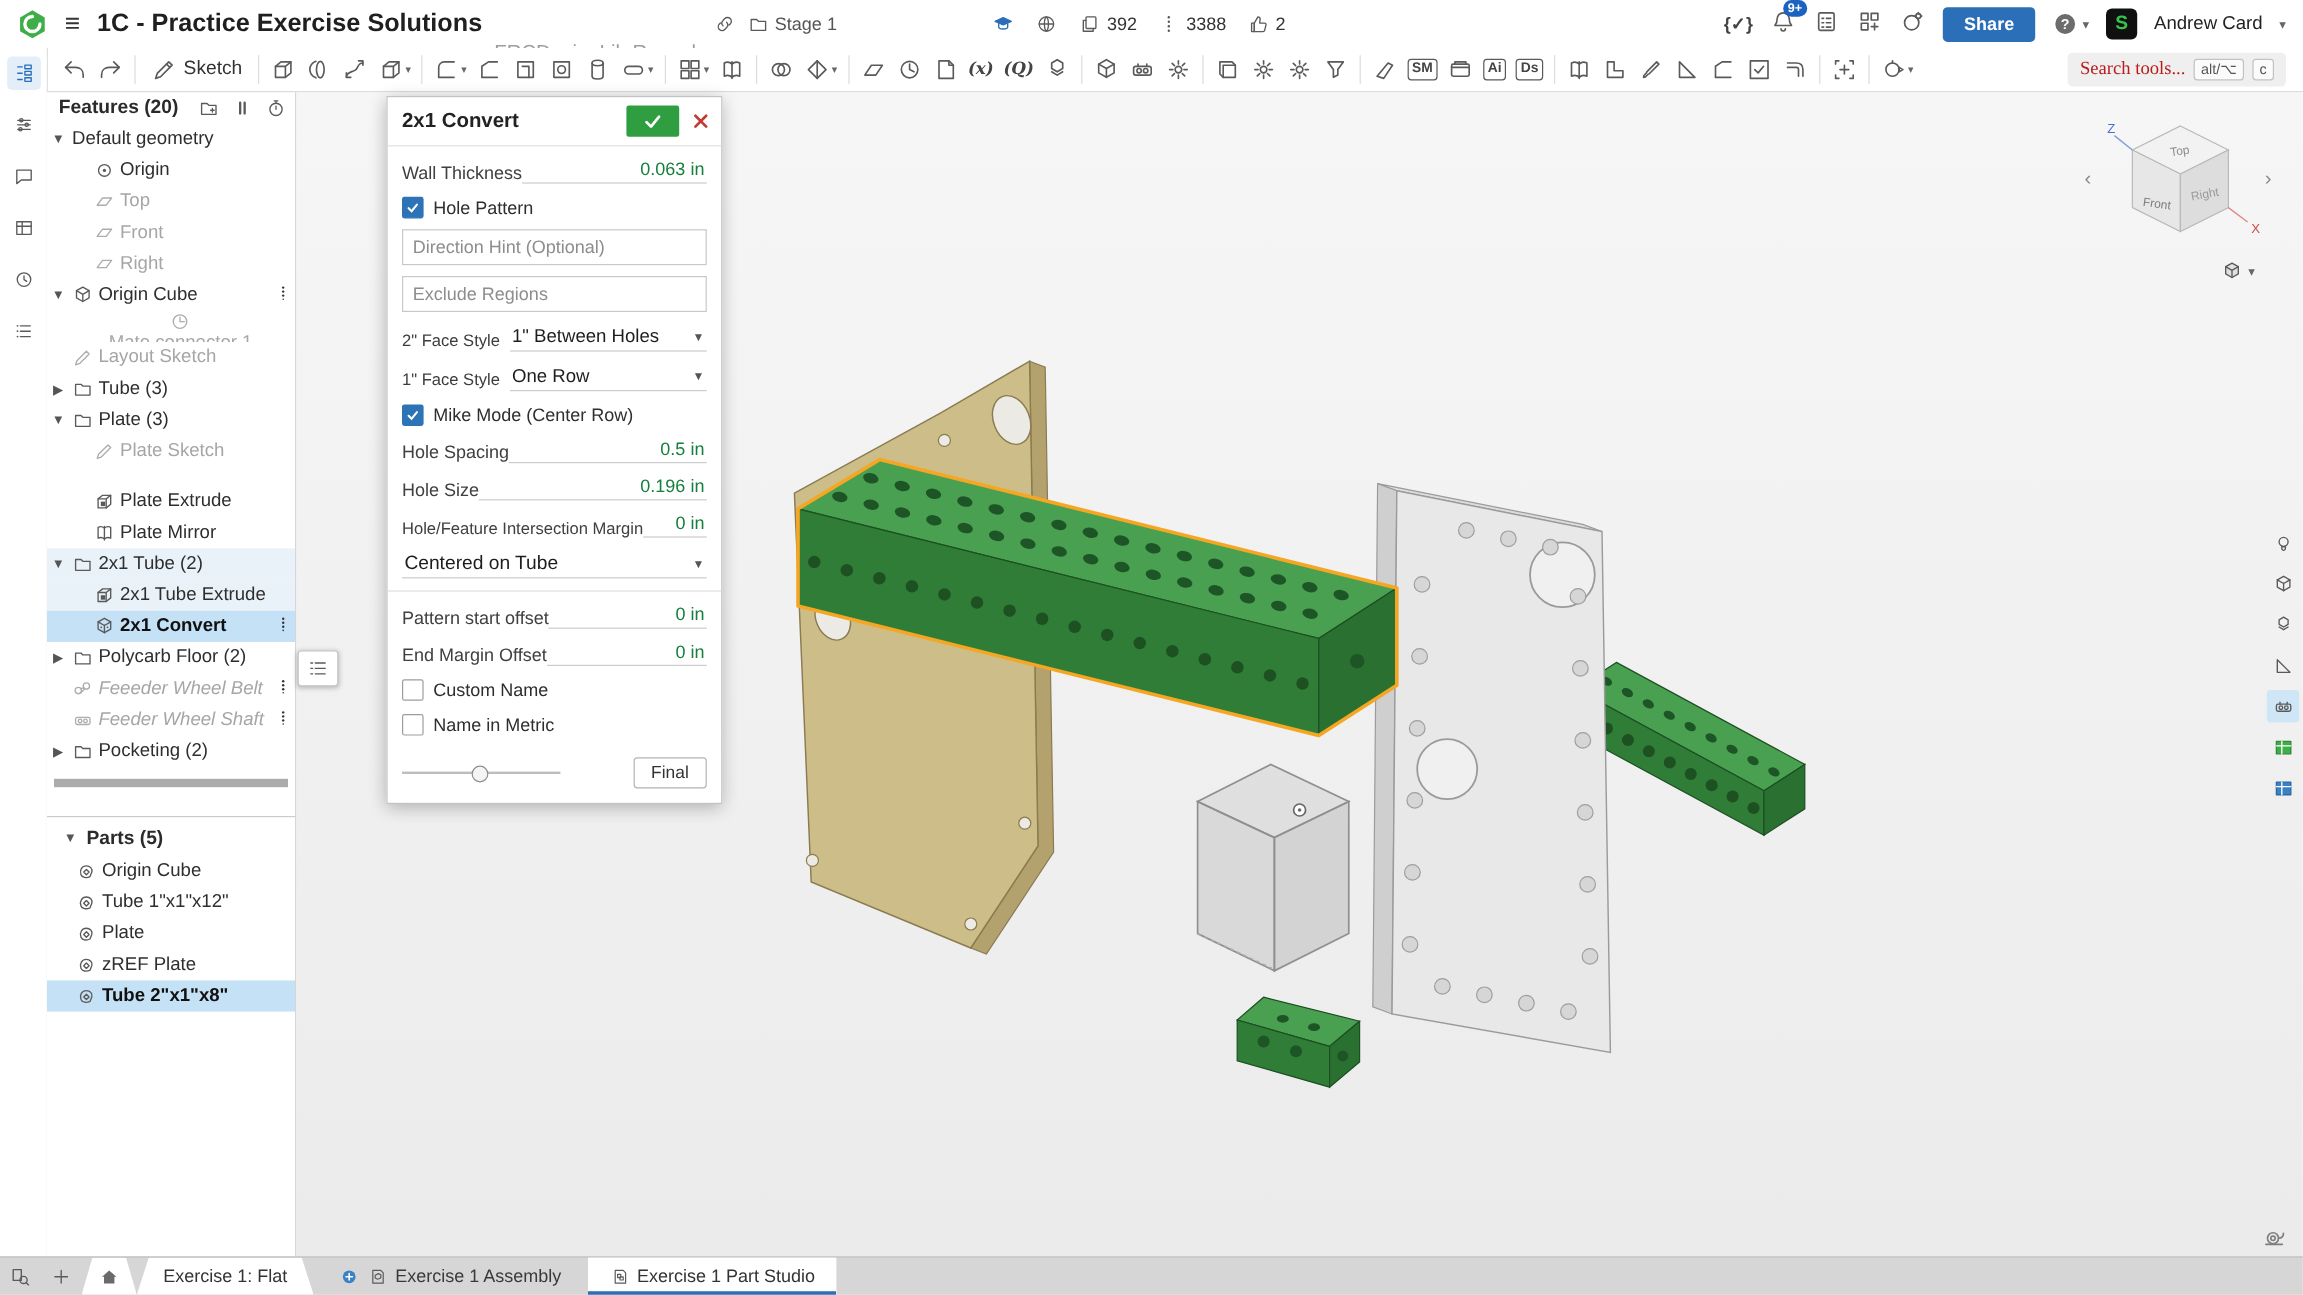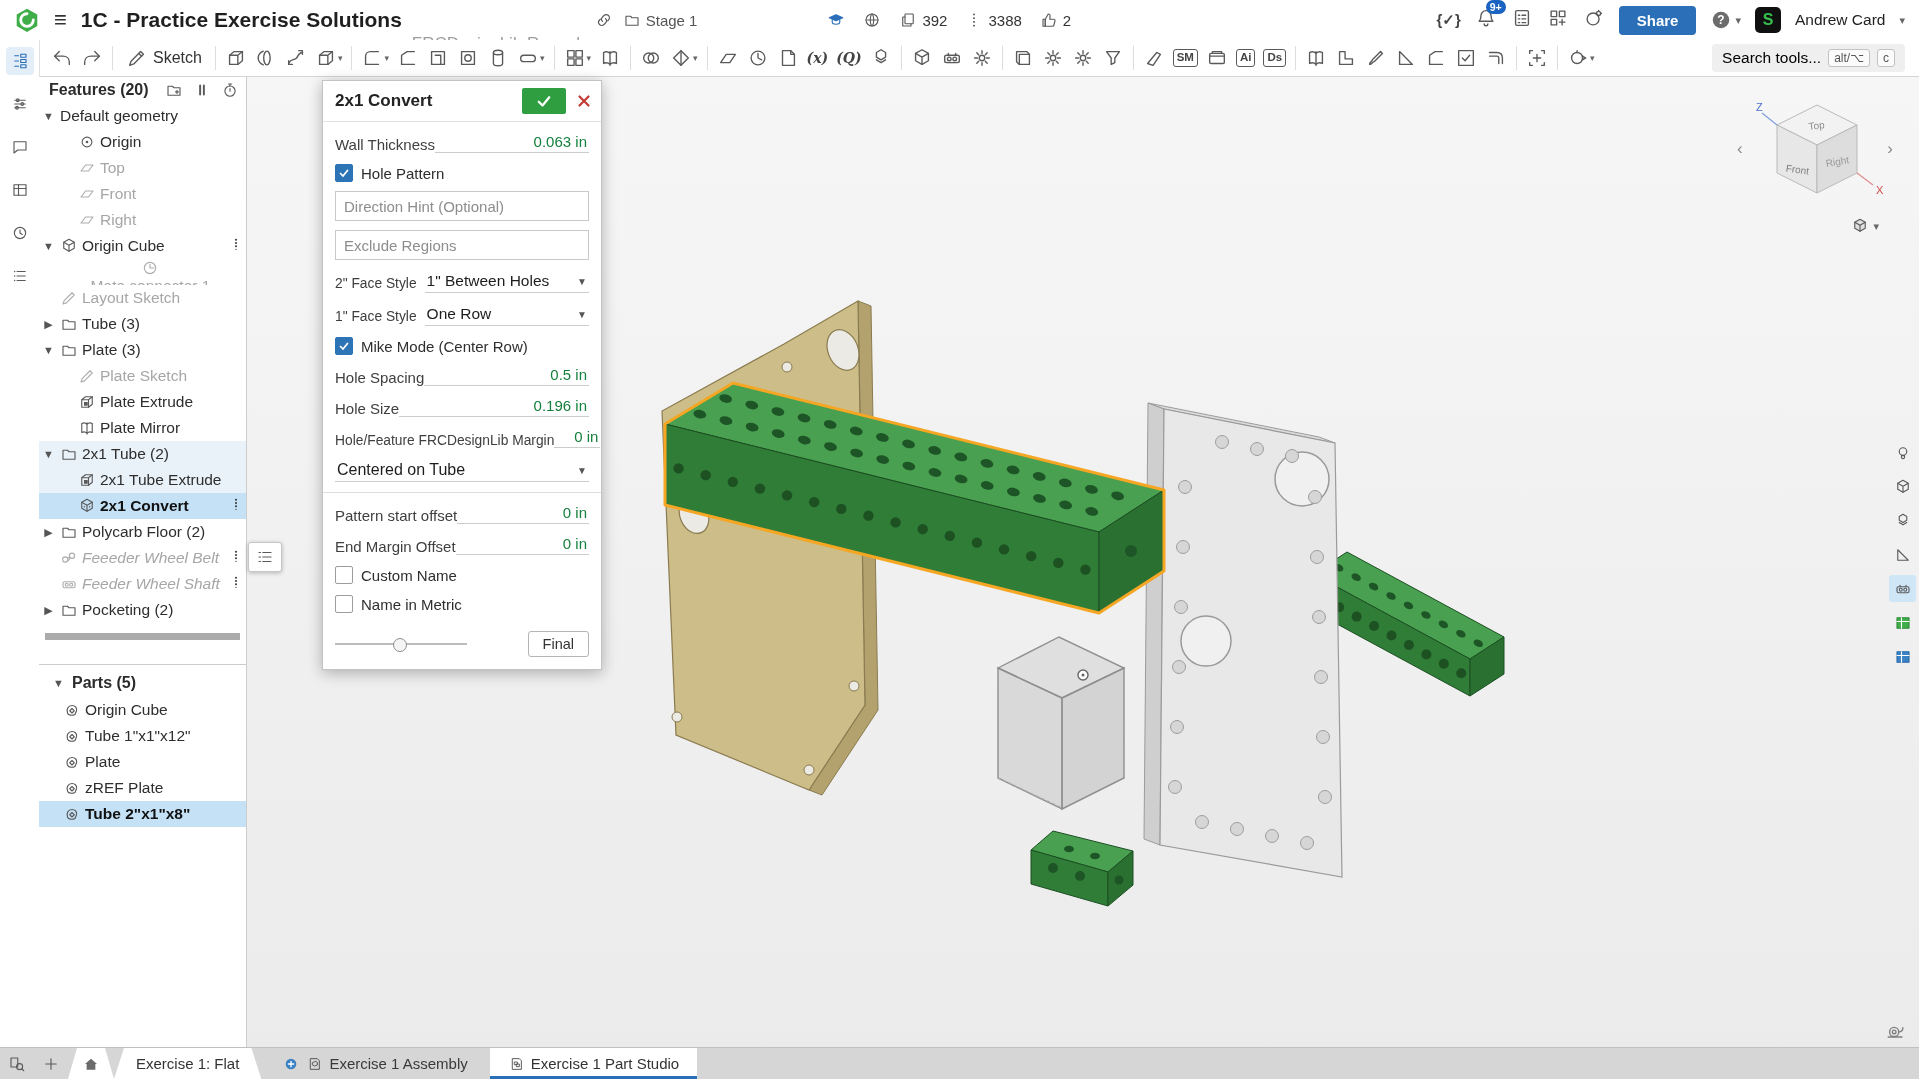--- a/index.html
+++ b/index.html
@@ -29,21 +29,21 @@
 
   
   #toolbar{position:absolute;top:40px;left:39px;right:0;height:36px;border-bottom:1px solid #d4d4d4;display:flex;align-items:center;background:#fff;padding:0 8px;}
   .tb-btn{display:flex;align-items:center;padding:3px 4px;border-radius:3px;cursor:pointer;}
   .tb-divider{width:1px;height:24px;background:#ddd;margin:0 5px;flex:none;}
   #sketch-btn{display:flex;align-items:center;gap:5px;font-size:16px;color:#333;padding:3px 8px;cursor:pointer;}
   .tb-caret{font-size:9px;color:#666;margin-left:1px;}
   .tb-badge{font-size:11.5px;border:1.4px solid #5a5a5a;border-radius:3px;padding:1px 3px;color:#444;font-weight:700;line-height:1.2;}
   .tb-txt{font-size:14px;color:#444;font-weight:700;font-family:"DejaVu Serif",serif;font-style:italic;}
   #tb-search{margin-left:auto;display:flex;align-items:center;gap:7px;background:#efefef;border-radius:4px;padding:5px 10px;margin-right:6px;cursor:text;}
-  #tb-search .ph{color:#000000;font-size:15.5px;}
+  #tb-search .ph{color:#b91c1c;font-size:15.5px;font-family:Liberation Serif, serif;}
   .kbd{font-size:12px;color:#555;background:#fbfbfb;border:1px solid #c2c2c2;border-radius:3px;padding:1px 5px;}
 
   
   #left-strip{position:absolute;top:40px;left:0;width:39px;bottom:31px;background:#fff;border-right:1px solid #e0e0e0;display:flex;flex-direction:column;align-items:center;padding-top:7px;gap:15px;}
   .strip-btn{width:28px;height:28px;display:flex;align-items:center;justify-content:center;border-radius:4px;cursor:pointer;}
   .strip-btn.active{background:#e3eef8;}
   .strip-btn.active svg{stroke:#2a6fb8;}
 
   
   #feature-panel{position:absolute;top:77px;left:39px;width:207px;bottom:31px;background:#fff;border-right:1px solid #ccc;overflow:hidden;}
@@ -679,21 +679,21 @@
       <div class="row gray" style="padding-left: 18px;">
         <span class="exp"></span>
         <span class="ric">
           <svg viewBox="0 0 24 24" class="icn sm">
             <path d="M4 20l1.5-4.5L16 5l3 3L8.5 18.5z"></path>
           </svg>
         </span>
         <span class="lbl">Plate Sketch</span>
         <span class="dots"></span>
       </div>
-      <div class="row" style="padding-left: 18px;">
+      <div class="row" style="padding-left: 18px; margin-top: 16px;">
         <span class="exp"></span>
         <span class="ric">
           <svg viewBox="0 0 24 24" class="icn sm">
             <path d="M5 9l5-4h9v10l-5 4H5z"></path>
             <path d="M5 9h9v10M14 9l5-4"></path>
             <rect x="8" y="12" width="5" height="5" class="fillp" style="fill:#5a5a5a;stroke:none"></rect>
           </svg>
         </span>
         <span class="lbl">Plate Extrude</span>
         <span class="dots"></span>
@@ -1154,21 +1154,21 @@
 
   <div class="num-row">
     <span class="lbl">Hole Spacing</span>
     <span class="val">0.5 in</span>
   </div>
   <div class="num-row">
     <span class="lbl">Hole Size</span>
     <span class="val">0.196 in</span>
   </div>
   <div class="num-row small">
-    <span class="lbl">Hole/Feature FRCDesignLib Margin</span>
+    <span class="lbl">Hole/Feature Intersection Margin</span>
     <span class="val">0 in</span>
   </div>
 
   <div class="sel-row" style="margin-top:13px;">
     <span class="sel-box">
       <span class="v" style="font-size:16px">Centered on Tube</span>
       <span class="c">▼</span>
     </span>
   </div>
   <div id="centered-sep"></div>

